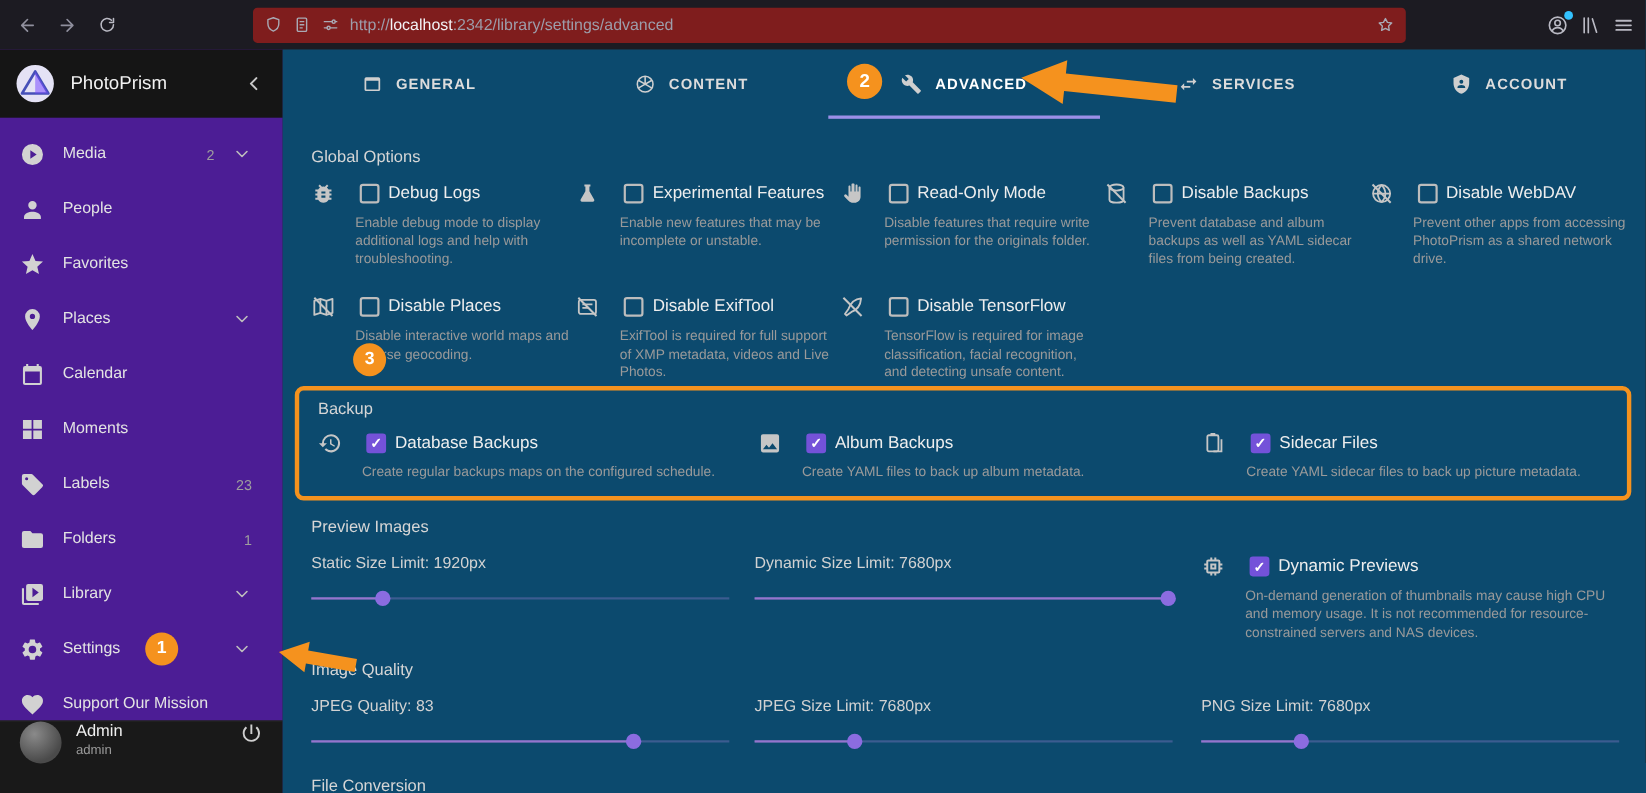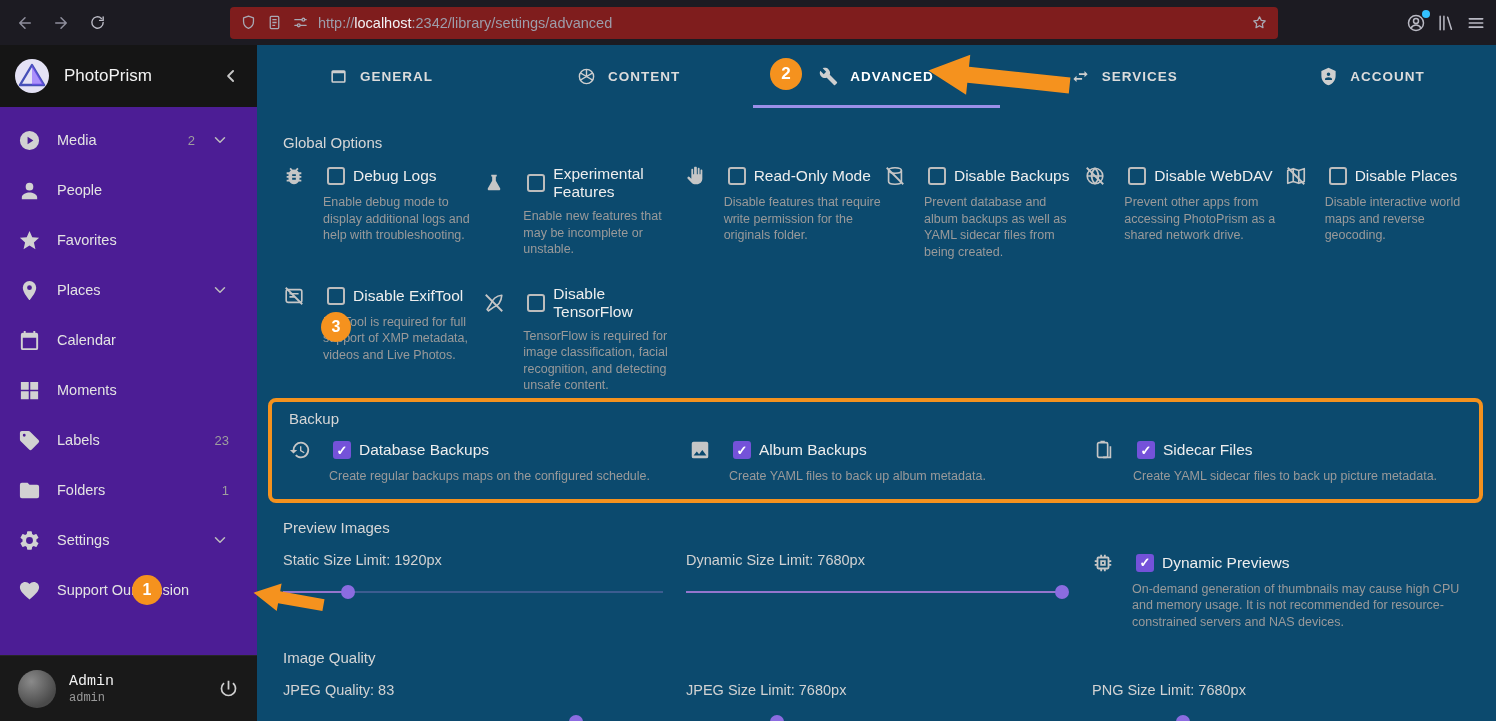--- a/index.html
+++ b/index.html
@@ -24,39 +24,39 @@
   .sb-header { height:62px; background:#151515; display:flex; align-items:center; padding:0 16px 0 14px; }
   .logo { width:36px; height:36px; flex:none; }
   .app-name { font-size:17px; color:#f2f2f2; margin-left:14px; }
   .collapse { margin-left:auto; width:20px; height:20px; color:#c7c7c7; }
   .sb-nav { padding-top:8px; }
   .nav-item { height:50px; display:flex; align-items:center; padding:0 28px 0 18px; gap:16px; color:#e3e3e3; font-size:14.5px; cursor:pointer; }
   .nav-item .sic { width:23px; height:23px; color:#d2d2d2; flex:none; }
   .nav-item .count { margin-left:auto; font-size:13px; color:#9e9e9e; }
   .nav-item .chev { width:18px; height:18px; color:#bdbdbd; flex:none; }
   .nav-item .chev.pushed { margin-left:auto; }
-  .sb-footer { position:absolute; left:0; right:0; bottom:0; height:66px; background:#191919; border-top:1px solid #262626; display:flex; align-items:center; padding:0 18px; gap:13px;font-family:Liberation Mono, monospace; }
+  .sb-footer { position:absolute; left:0; right:0; bottom:0; height:66px; background:#191919; border-top:1px solid #262626; display:flex; align-items:flex-start; padding:0 18px; gap:13px; }
   .avatar { width:38px; height:38px; border-radius:50%; background:radial-gradient(circle at 35% 30%, #8a8a8a, #4a4a4a 70%); flex:none; }
   .user-name { font-size:15px; color:#f0f0f0; line-height:1.2; }
   .user-role { font-size:12px; color:#9a9a9a; }
   .power { margin-left:auto; width:21px; height:21px; color:#cfcfcf; }
 
   
   .main { position:absolute; left:257px; top:45px; right:0; bottom:0; background:#0c4a6e; }
   .tabs { display:flex; height:63px; }
   .tab { flex:1; display:flex; align-items:center; justify-content:center; gap:12px; font-size:13.5px; font-weight:bold; letter-spacing:1px; color:#dcdcdc; position:relative; cursor:pointer; }
   .tab .tic { width:19px; height:19px; color:#cfcfcf; }
   .tab.active { color:#ffffff; }
   .tab.active::after { content:""; position:absolute; left:0; right:0; bottom:0; height:3px; background:#9c8fe8; }
 
   
   .content { position:absolute; left:0; top:63px; right:0; bottom:0; padding:26px 13px 0 26px; overflow:hidden; }
   .sec-title { font-size:15px; color:#d6d6d6; }
 
-  .opt-grid { display:grid; grid-template-columns:repeat(6,1fr); column-gap:2px; row-gap:24px; margin-top:14px; }
+  .opt-grid { display:grid; grid-template-columns:repeat(5,1fr); column-gap:2px; row-gap:24px; margin-top:14px; }
   .opt-head { display:flex; align-items:center; }
   .oic { width:22px; height:22px; color:#c6c6c6; flex:none; margin-right:22px; }
   .cb { width:18px; height:18px; border:2px solid #bdbdbd; border-radius:3px; flex:none; margin-right:8px; display:flex; align-items:center; justify-content:center; cursor:pointer; }
   .cb .mark { display:none; font-size:13px; font-weight:bold; color:#fff; line-height:1; }
   .cb[data-checked="true"] { background:#7452d9; border-color:#7452d9; }
   .cb[data-checked="true"] .mark { display:block; }
   .opt-label { font-size:15.5px; color:#eeeeee; cursor:pointer; }
   .opt-desc { margin:7px 0 0 40px; font-size:12.5px; color:#9a9a9a; line-height:1.33; max-width:238px; }
 
   .backup-box { border:4px solid #f5921e; border-radius:8px; margin:4px 0 0 -15px; padding:8px 14px 14px 17px; }
@@ -235,20 +235,33 @@
       <span class="count">23</span>
     </div>
     <div class="nav-item">
       <span class="sic">
           <svg viewBox="0 0 24 24" fill="currentColor">
             <path d="M10 4H4a2 2 0 0 0-2 2v12a2 2 0 0 0 2 2h16a2 2 0 0 0 2-2V8a2 2 0 0 0-2-2h-8l-2-2z"></path>
           </svg>
         </span>
       <span>Folders</span>
       <span class="count">1</span>
+    </div>
+    <div class="nav-item">
+      <span class="sic">
+          <svg viewBox="0 0 24 24" fill="currentColor">
+            <path d="M4 6H2v14a2 2 0 0 0 2 2h14v-2H4V6zm16-4H8a2 2 0 0 0-2 2v12a2 2 0 0 0 2 2h12a2 2 0 0 0 2-2V4a2 2 0 0 0-2-2zm-8 12.5v-9l6 4.5-6 4.5z"></path>
+          </svg>
+        </span>
+      <span>Library</span>
+      <span class="chev pushed">
+          <svg viewBox="0 0 24 24" fill="none" stroke="currentColor" stroke-width="2" stroke-linecap="round" stroke-linejoin="round">
+            <path d="M6 9l6 6 6-6"></path>
+          </svg>
+        </span>
     </div>
     <div class="nav-item">
       <span class="sic">
           <svg viewBox="0 0 24 24" fill="currentColor">
             <path d="M19.14 12.94c.04-.3.06-.61.06-.94s-.02-.64-.07-.94l2.03-1.58a.5.5 0 0 0 .12-.64l-1.92-3.32a.5.5 0 0 0-.61-.22l-2.39.96c-.5-.38-1.03-.7-1.62-.94l-.36-2.54a.5.5 0 0 0-.5-.42h-3.84a.5.5 0 0 0-.5.42l-.36 2.54c-.59.24-1.13.57-1.62.94l-2.39-.96a.5.5 0 0 0-.61.22L2.65 8.84a.5.5 0 0 0 .12.64l2.03 1.58c-.05.3-.07.63-.07.94s.02.64.07.94l-2.03 1.58a.5.5 0 0 0-.12.64l1.92 3.32c.14.24.42.34.61.22l2.39-.96c.5.38 1.03.7 1.62.94l.36 2.54c.05.24.25.42.5.42h3.84c.25 0 .46-.18.5-.42l.36-2.54c.59-.24 1.13-.56 1.62-.94l2.39.96c.23.09.47 0 .61-.22l1.92-3.32a.5.5 0 0 0-.12-.64l-2.03-1.58zM12 15.6a3.6 3.6 0 1 1 0-7.2 3.6 3.6 0 0 1 0 7.2z"></path>
           </svg>
         </span>
       <span>Settings</span>
       <span class="chev pushed">
           <svg viewBox="0 0 24 24" fill="none" stroke="currentColor" stroke-width="2" stroke-linecap="round" stroke-linejoin="round">

